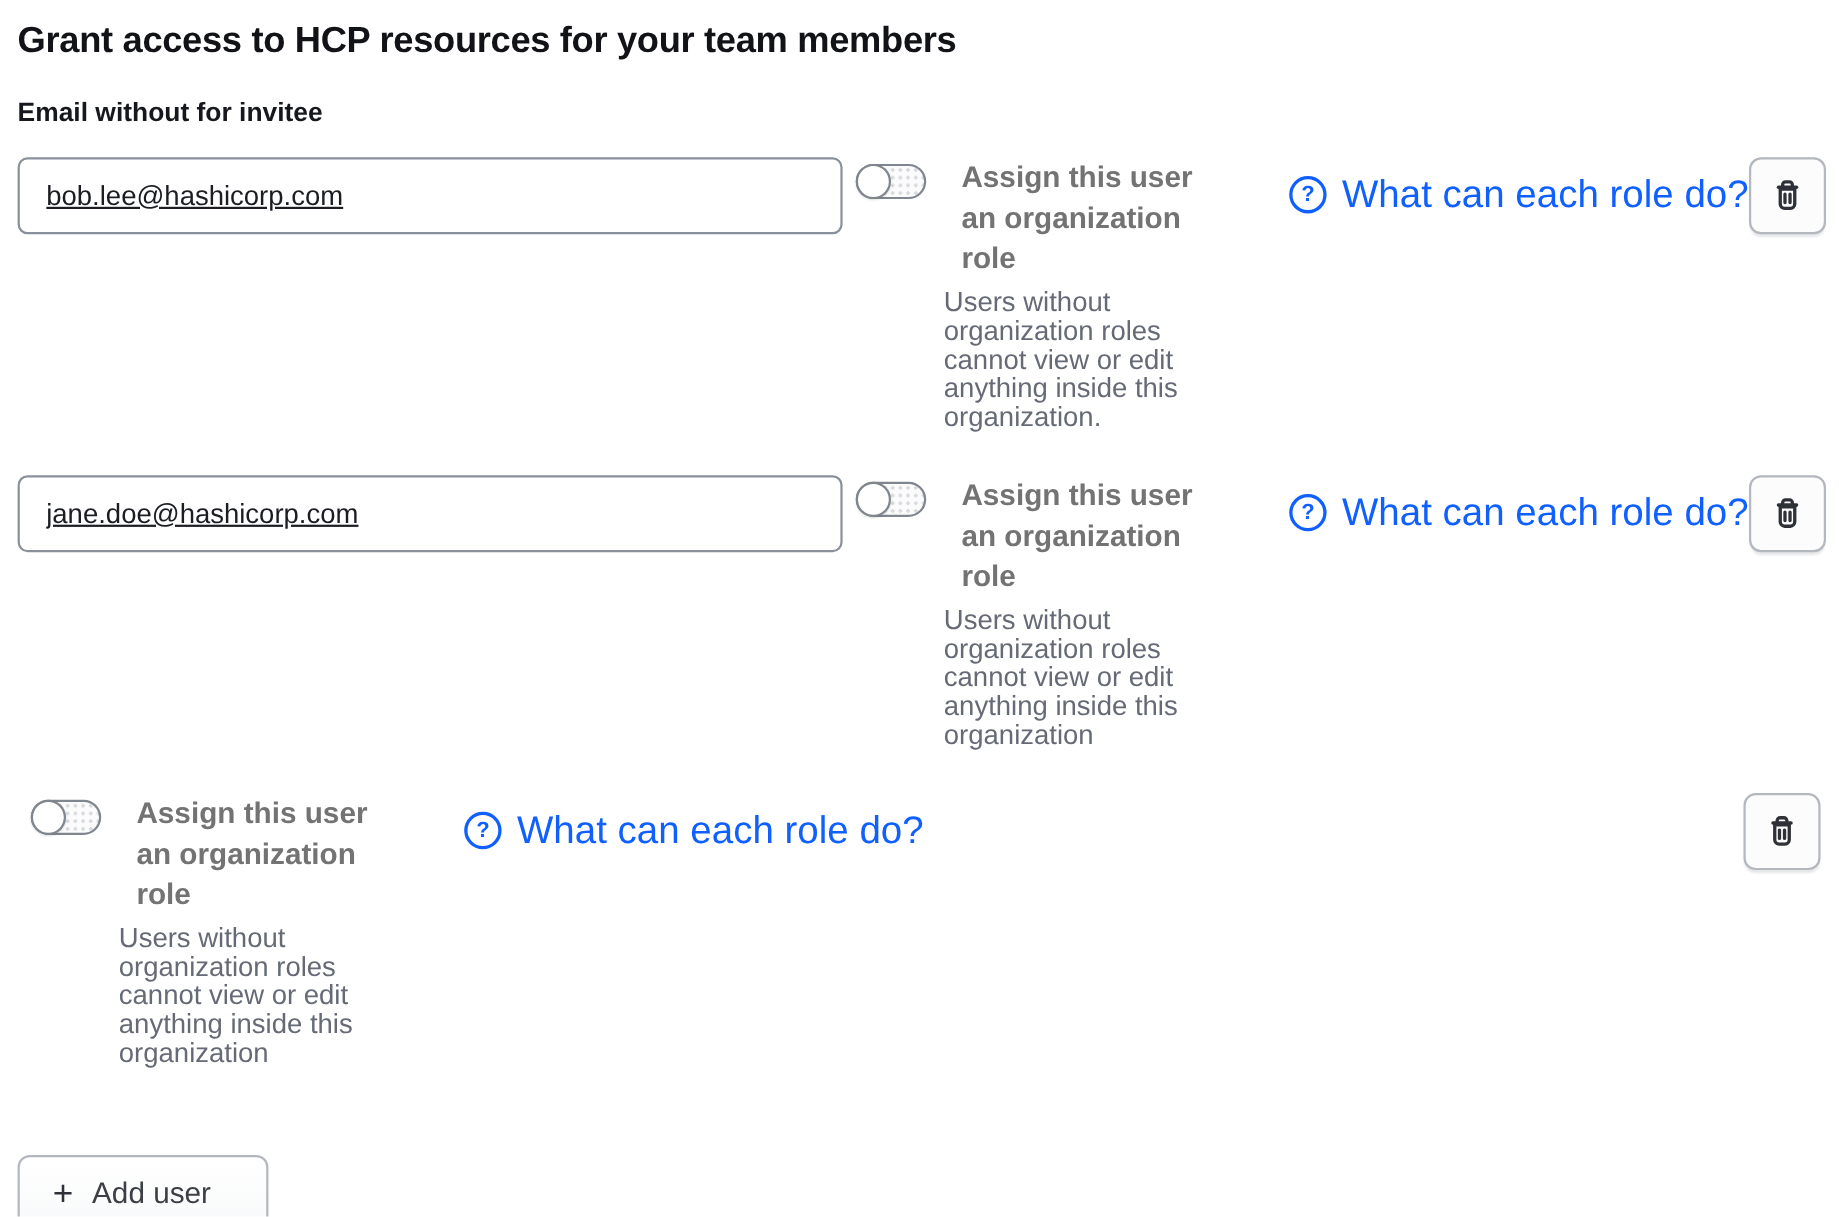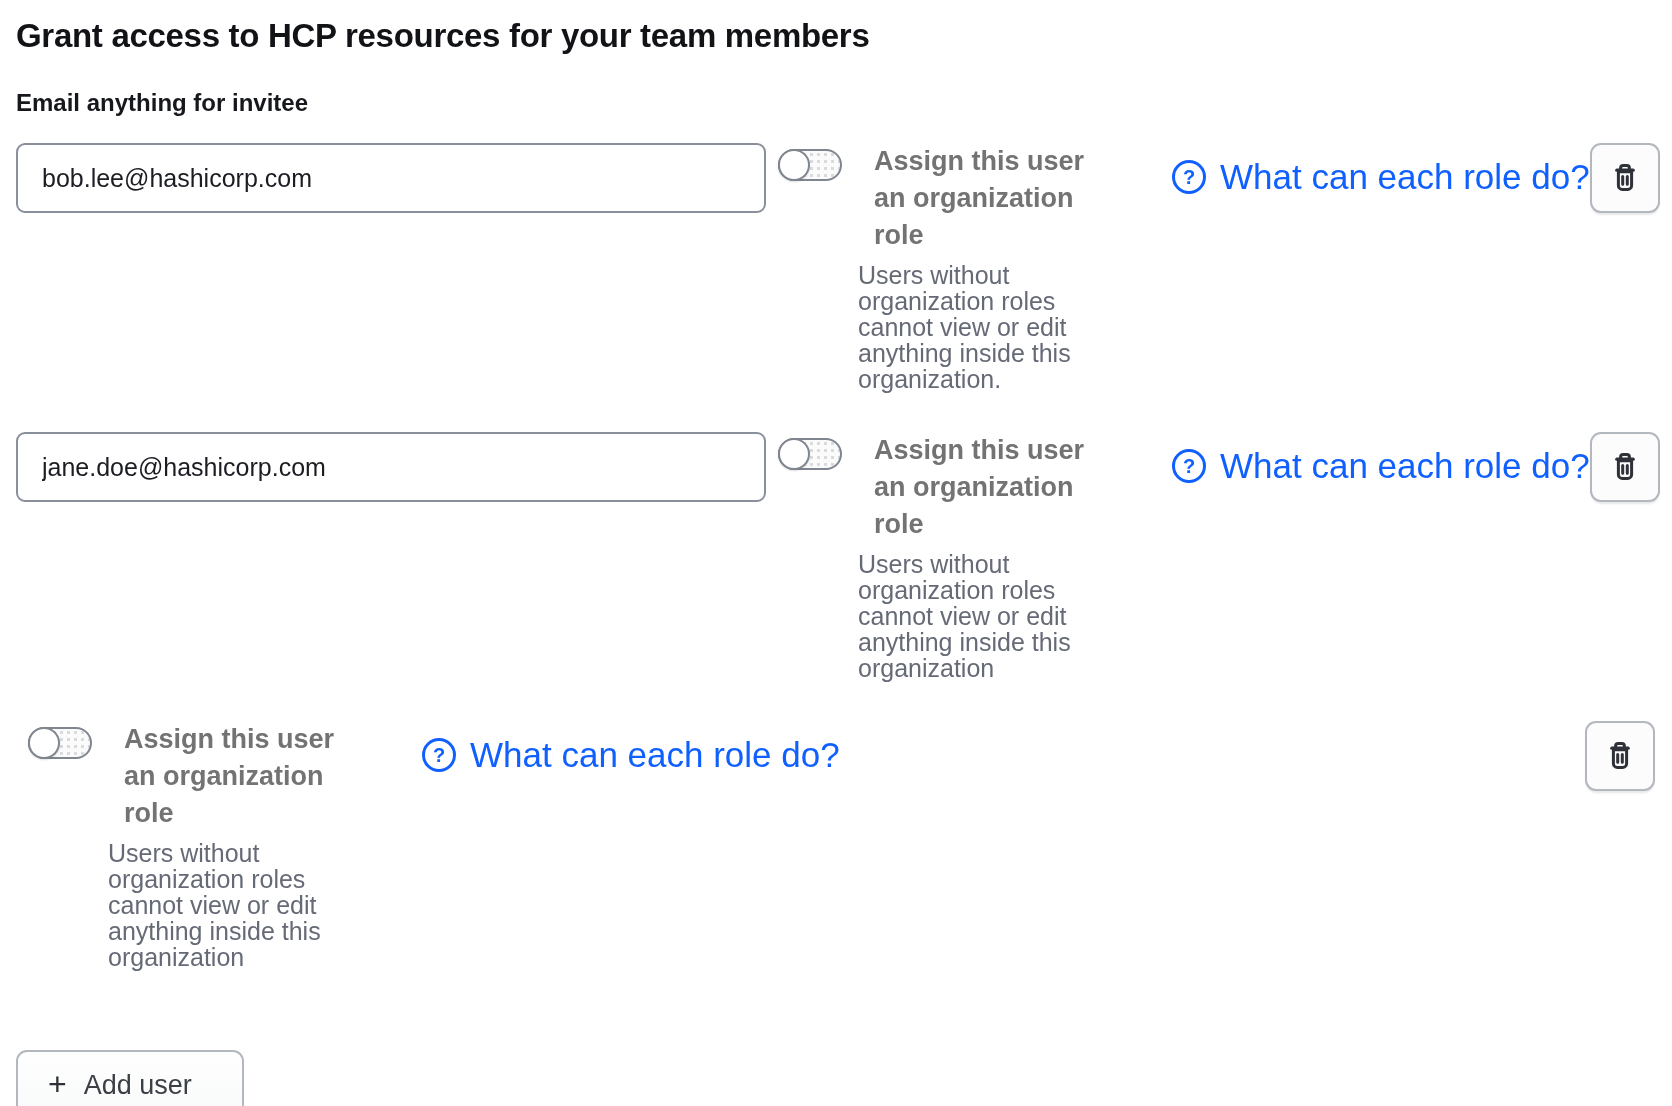--- a/index.html
+++ b/index.html
@@ -21,21 +21,21 @@
     font-size: 24px; font-weight: 700; line-height: 30px; color: #16181d;
   }
 
   .row { display: flex; align-items: flex-start; margin-bottom: 40px; }
 
   .email-input {
     width: 750px; height: 70px; flex: 0 0 750px;
     border: 2px solid #8a909b; border-radius: 9px;
     font-family: "Liberation Sans", sans-serif;
     font-size: 25px; color: #1b1d22; padding: 0 24px;
-    background: #ffffff; outline: none;
+    background: #ffffff; outline: none; text-decoration: underline;
   }
 
   .toggle {
     flex: 0 0 64px; margin-left: 12px; margin-top: 6px;
     width: 64px; height: 32px; position: relative;
     border: 2px solid #80868f; border-radius: 16px;
     background-color: #fbfbfc;
     background-image: radial-gradient(#d9dbdf 1.6px, transparent 1.6px);
     background-size: 7px 7px;
     padding: 0; cursor: pointer;
@@ -97,21 +97,21 @@
 
   svg.trash { display: block; }
 </style>
 </head>
 <body>
 
 <div class="page">
 
   <h1 class="title">Grant access to HCP resources for your team members</h1>
 
-  <div class="email-label">Email anything for invitee</div>
+  <div class="email-label">Email without for invitee</div>
 
   
   <div class="row">
     <input class="email-input" type="text" value="bob.lee@hashicorp.com" style="">
     <button class="toggle">
       <span class="knob"></span>
     </button>
     <div class="role-text">
       <div class="role-heading">Assign this user an organization role</div>
       <div class="role-help">Users without organization roles cannot view or edit anything inside this organization.</div>

